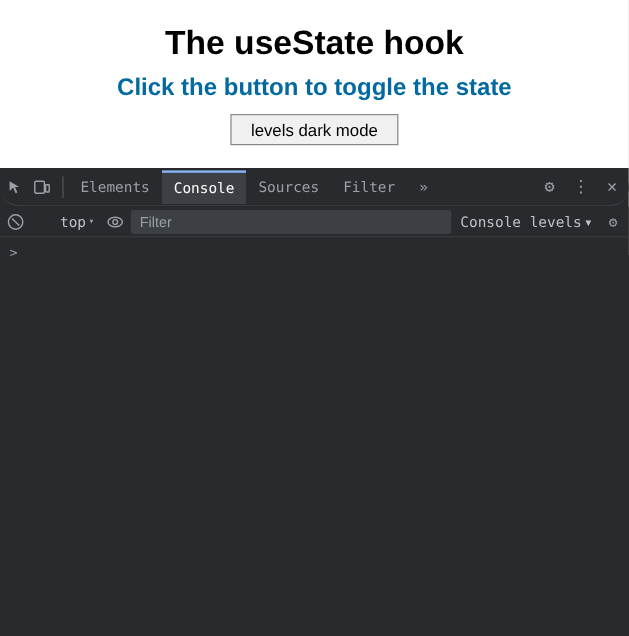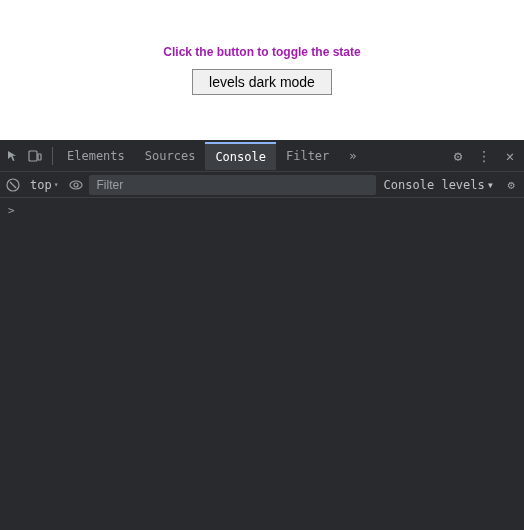--- a/index.html
+++ b/index.html
@@ -16,23 +16,23 @@
       gap: 10px;
     }
 
     .main-title {
       font-size: 28px;
       font-weight: bold;
       color: #000;
     }
 
     .sub-title {
-      font-size: 12px;
+      font-size: 20px;
       font-weight: bold;
-      color: #a21caf;
+      color: #0369a1;
     }
 
     .toggle-button {
       padding: 4px 16px;
       font-size: 14px;
       background: #f0f0f0;
       border: 1px solid #888;
       cursor: pointer;
       color: #000;
     }
@@ -49,20 +49,21 @@
     }
 
     
     .devtools-tabs {
       background: #292a2d;
       border-bottom: 1px solid #3c3f43;
       display: flex;
       align-items: center;
       height: 32px;
       padding: 0 4px;
+      border-radius: 16px;
     }
 
     .devtools-tab-icons {
       display: flex;
       align-items: center;
       gap: 4px;
       padding-right: 8px;
       border-right: 1px solid #555;
       margin-right: 4px;
     }
@@ -141,20 +142,21 @@
     }
 
     .toolbar-select {
       display: flex;
       align-items: center;
       gap: 2px;
       color: #bdc1c6;
       font-size: 12px;
       padding: 2px 4px;
       cursor: pointer;
+      margin-left: 20px;
     }
 
     .toolbar-select-arrow {
       font-size: 8px;
       color: #9aa0a6;
     }
 
     .toolbar-filter {
       flex: 1;
       background: #3c3f43;
@@ -212,20 +214,21 @@
     .console-chevron {
       margin-right: 4px;
       font-size: 11px;
       color: #9aa0a6;
     }
   </style>
 </head>
 <body>
 
 <div class="browser-content">
+  <h1 class="main-title">The useState hook</h1>
   <p class="sub-title">Click the button to toggle the state</p>
   <button class="toggle-button">levels dark mode</button>
 </div>
 
 <div class="devtools">
 
   <div class="devtools-tabs">
     <div class="devtools-tab-icons">
       <div class="devtools-tab-icon">
         <svg width="14" height="14" viewBox="0 0 14 14" fill="none">
@@ -235,22 +238,22 @@
       <div class="devtools-tab-icon">
         <svg width="14" height="14" viewBox="0 0 14 14" fill="none">
           <rect x="1" y="2" width="8" height="10" rx="1" stroke="#9aa0a6" stroke-width="1.2" fill="none"></rect>
           <rect x="10" y="5" width="3" height="6" rx="0.5" stroke="#9aa0a6" stroke-width="1.2" fill="none"></rect>
         </svg>
       </div>
     </div>
 
     <div class="devtools-tab-list">
       <div class="devtools-tab">Elements</div>
+      <div class="devtools-tab active">Console</div>
       <div class="devtools-tab">Sources</div>
-      <div class="devtools-tab active">Console</div>
       <div class="devtools-tab">Filter</div>
       <div class="devtools-tab">»</div>
     </div>
 
     <div class="devtools-tab-actions">
       <div class="devtools-tab-action">⚙</div>
       <div class="devtools-tab-action">⋮</div>
       <div class="devtools-tab-action">✕</div>
     </div>
   </div>

